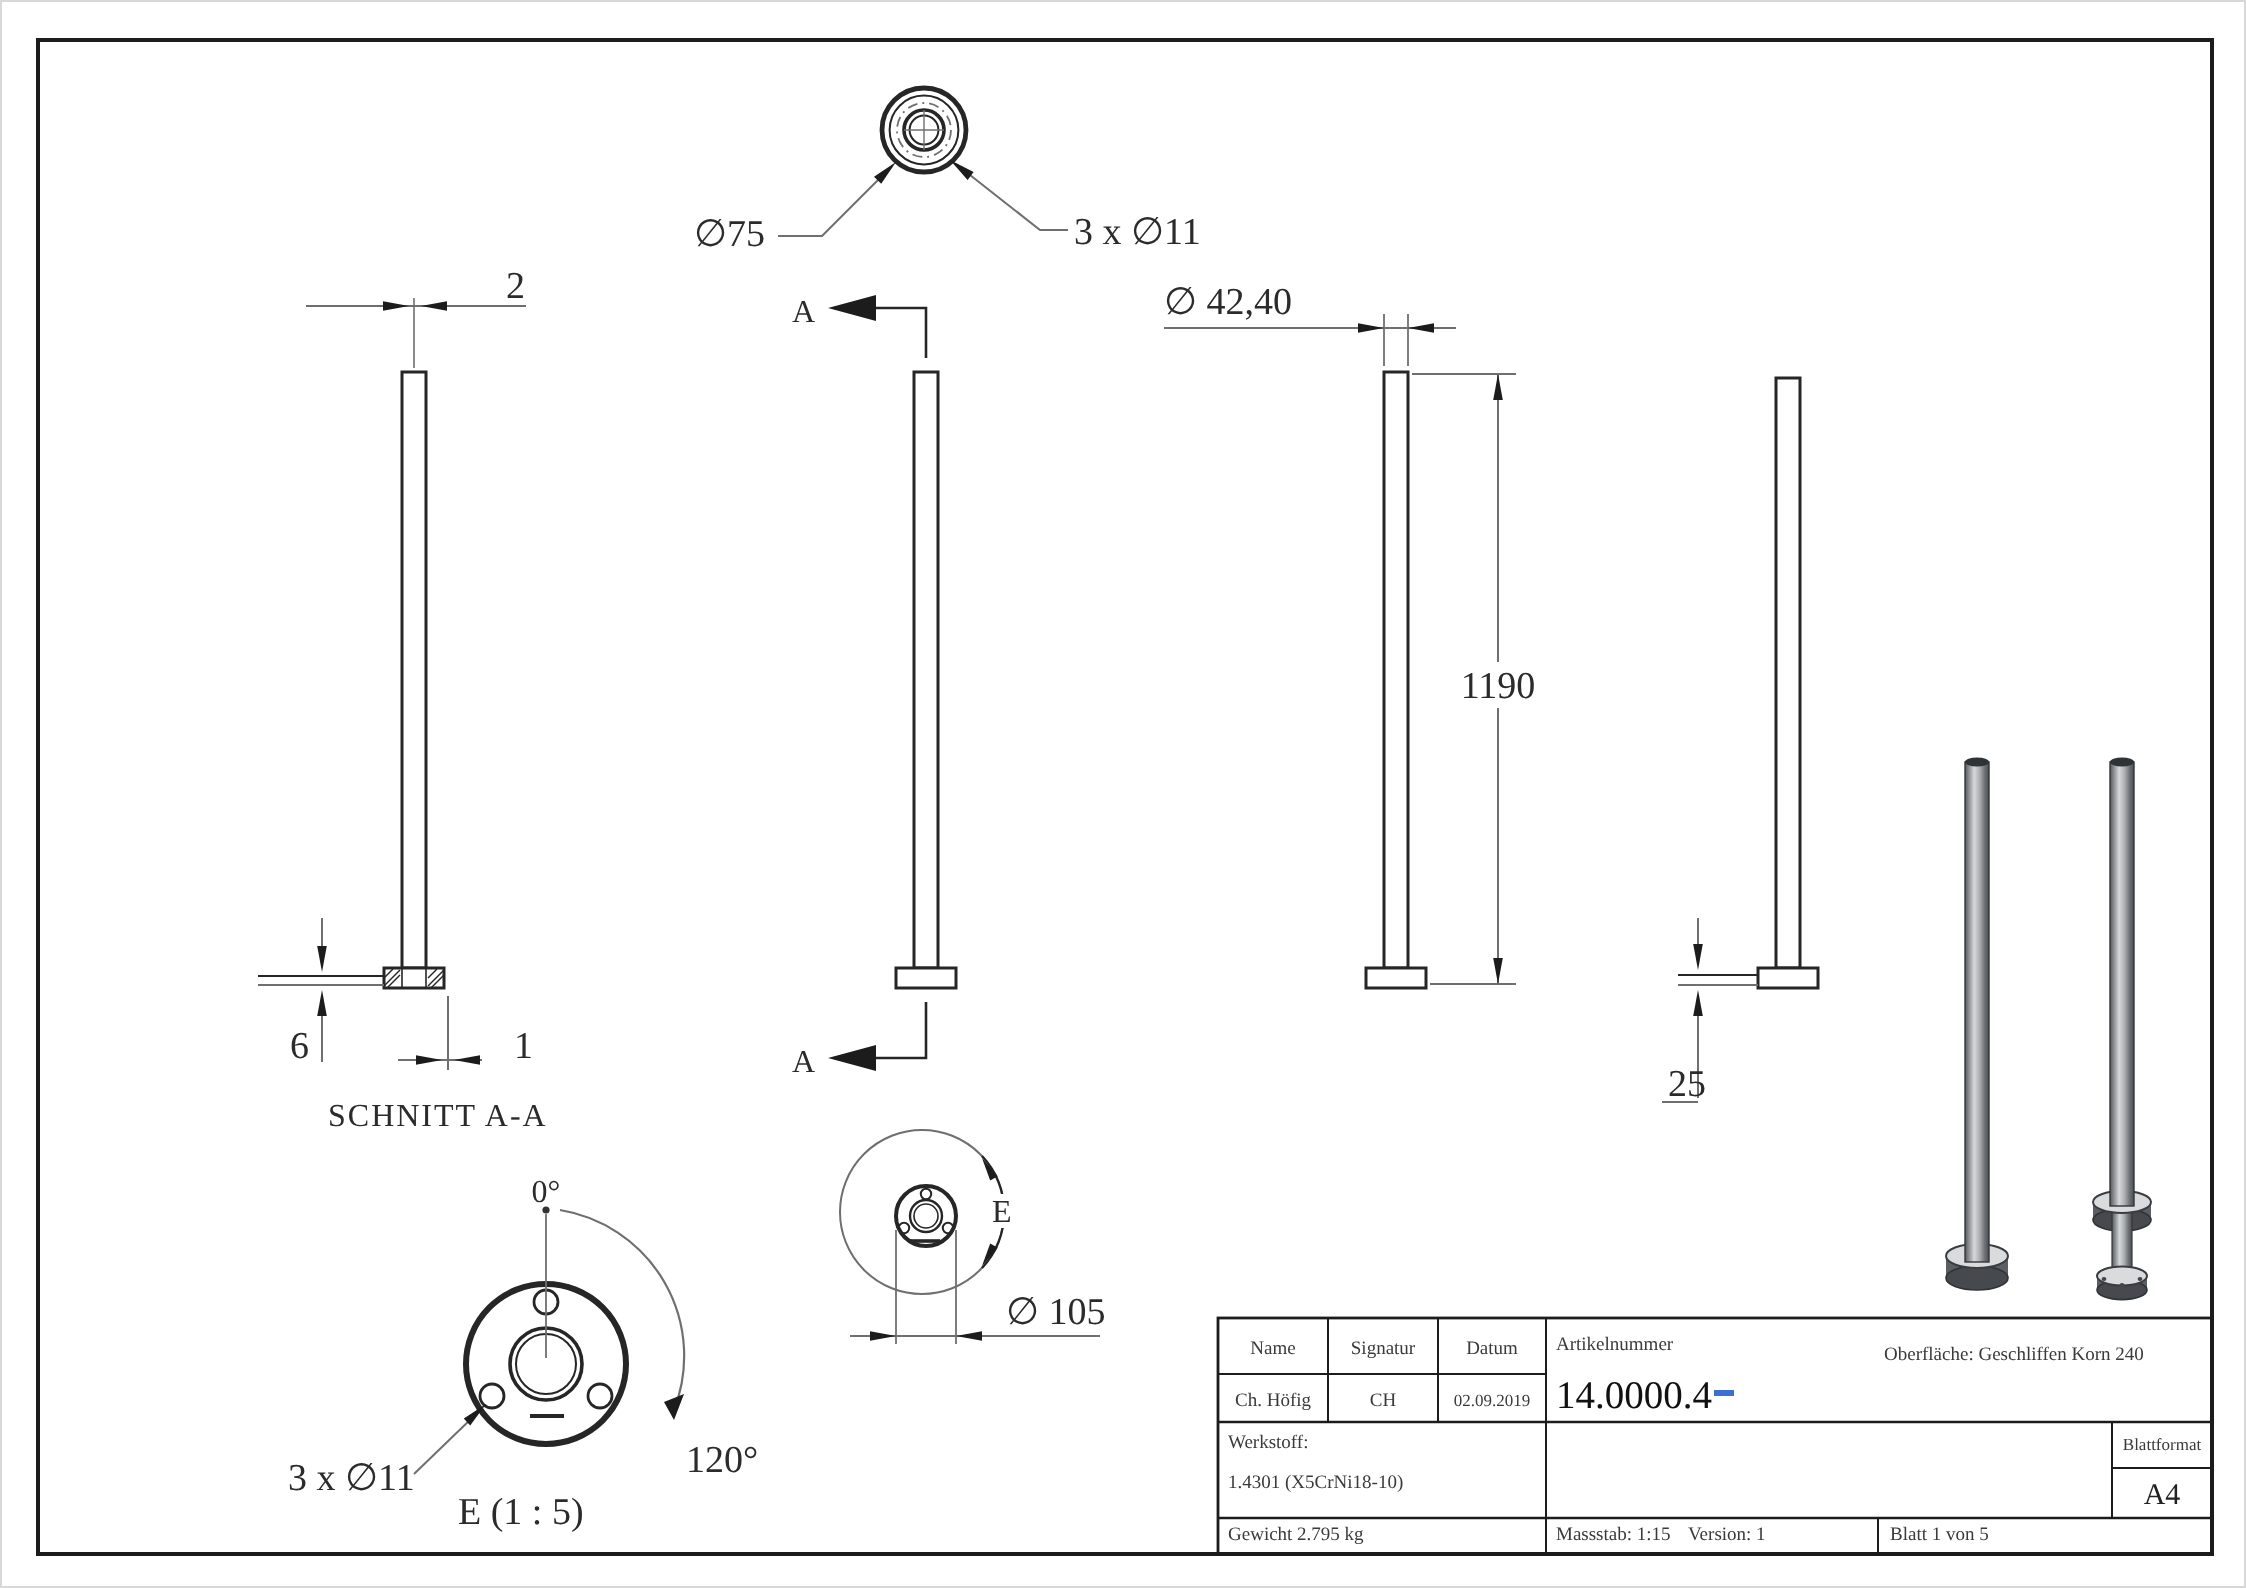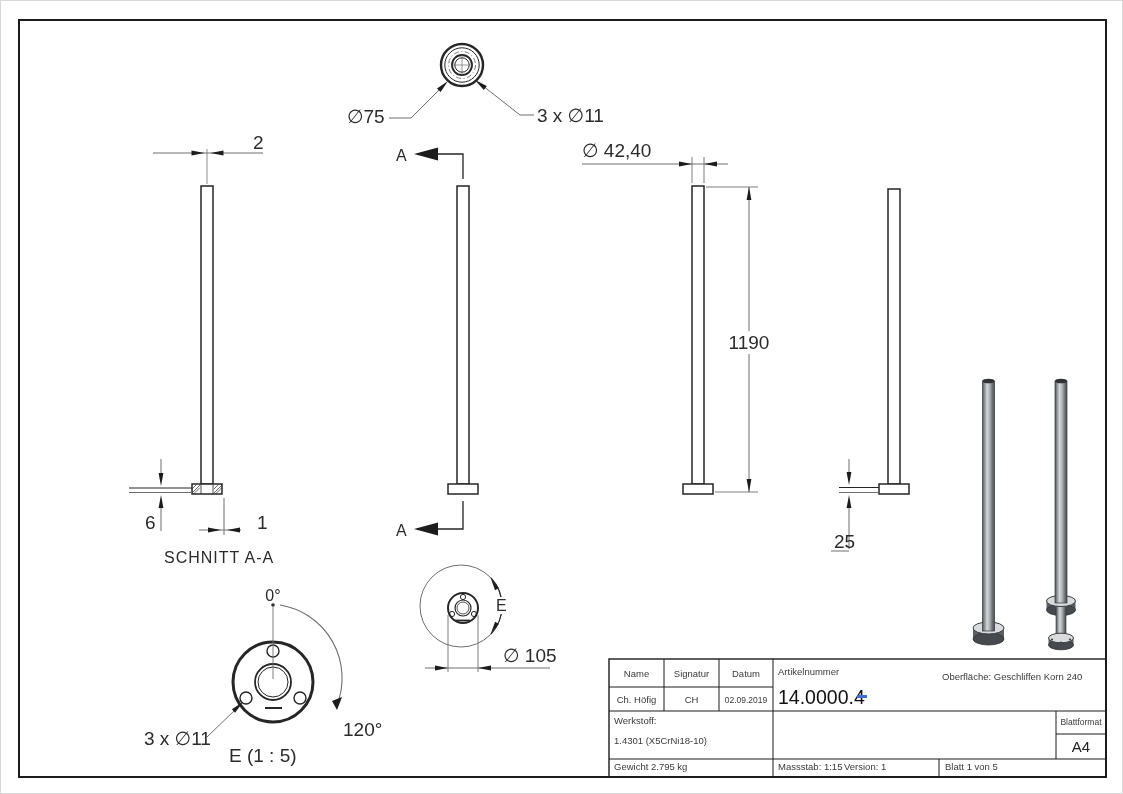--- a/index.html
+++ b/index.html
@@ -1,17 +1,17 @@
 <!DOCTYPE html>
 <html><head>
 <meta charset="utf-8">
 <style>
   html,body{margin:0;padding:0;background:#fff;}
   .page{position:relative;width:1123px;height:794px;background:#ffffff;overflow:hidden;
-        font-family:Liberation Sans, sans-serif;border:1px solid #d8d8d8;box-sizing:border-box;}
+        font-family:Liberation Serif, serif;border:1px solid #d8d8d8;box-sizing:border-box;}
   svg{position:absolute;left:0;top:0;}
   svg text{fill:#2b2b2b;}
   .dim{font-size:19px;}
   .dimS{font-size:16px;}
   .cap{font-size:16px;letter-spacing:1px;}
   .tb9{font-size:9.5px;fill:#3a3a3a;}
   .tb8{font-size:8.5px;fill:#3a3a3a;}
   .tbBig{font-size:19.5px;fill:#111;}
   .tbA4{font-size:15px;fill:#222;}
   .obj{stroke:#262626;fill:none;}

